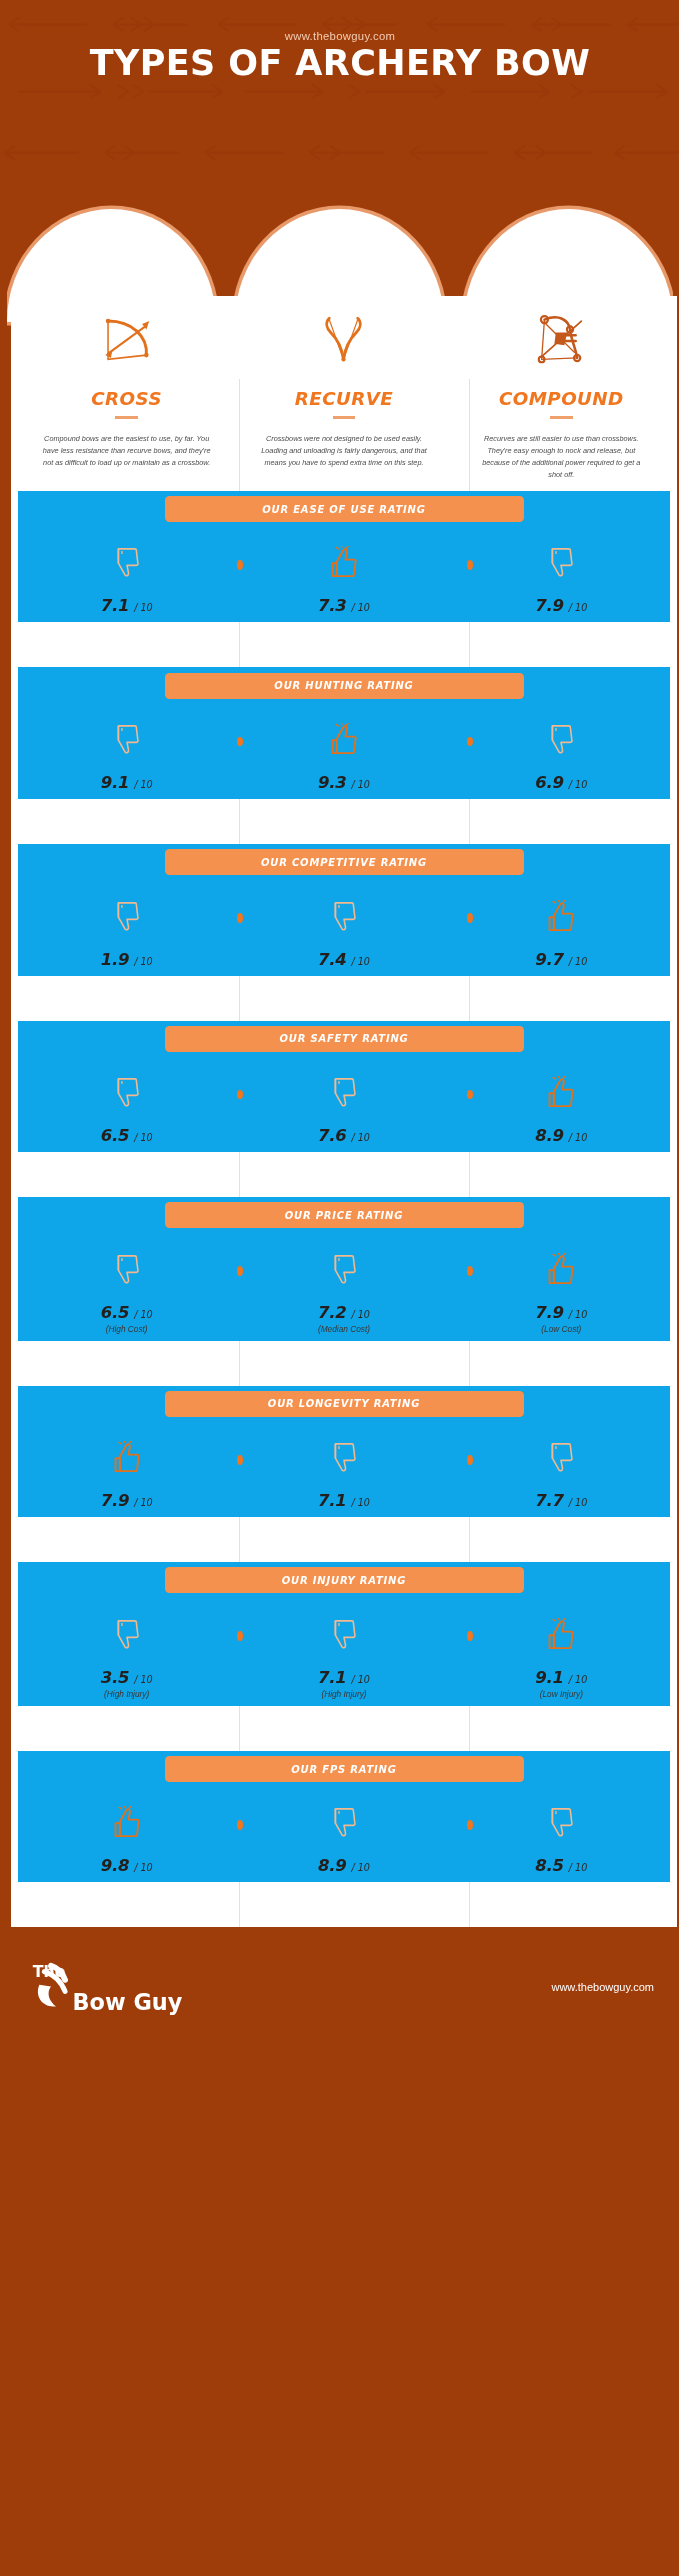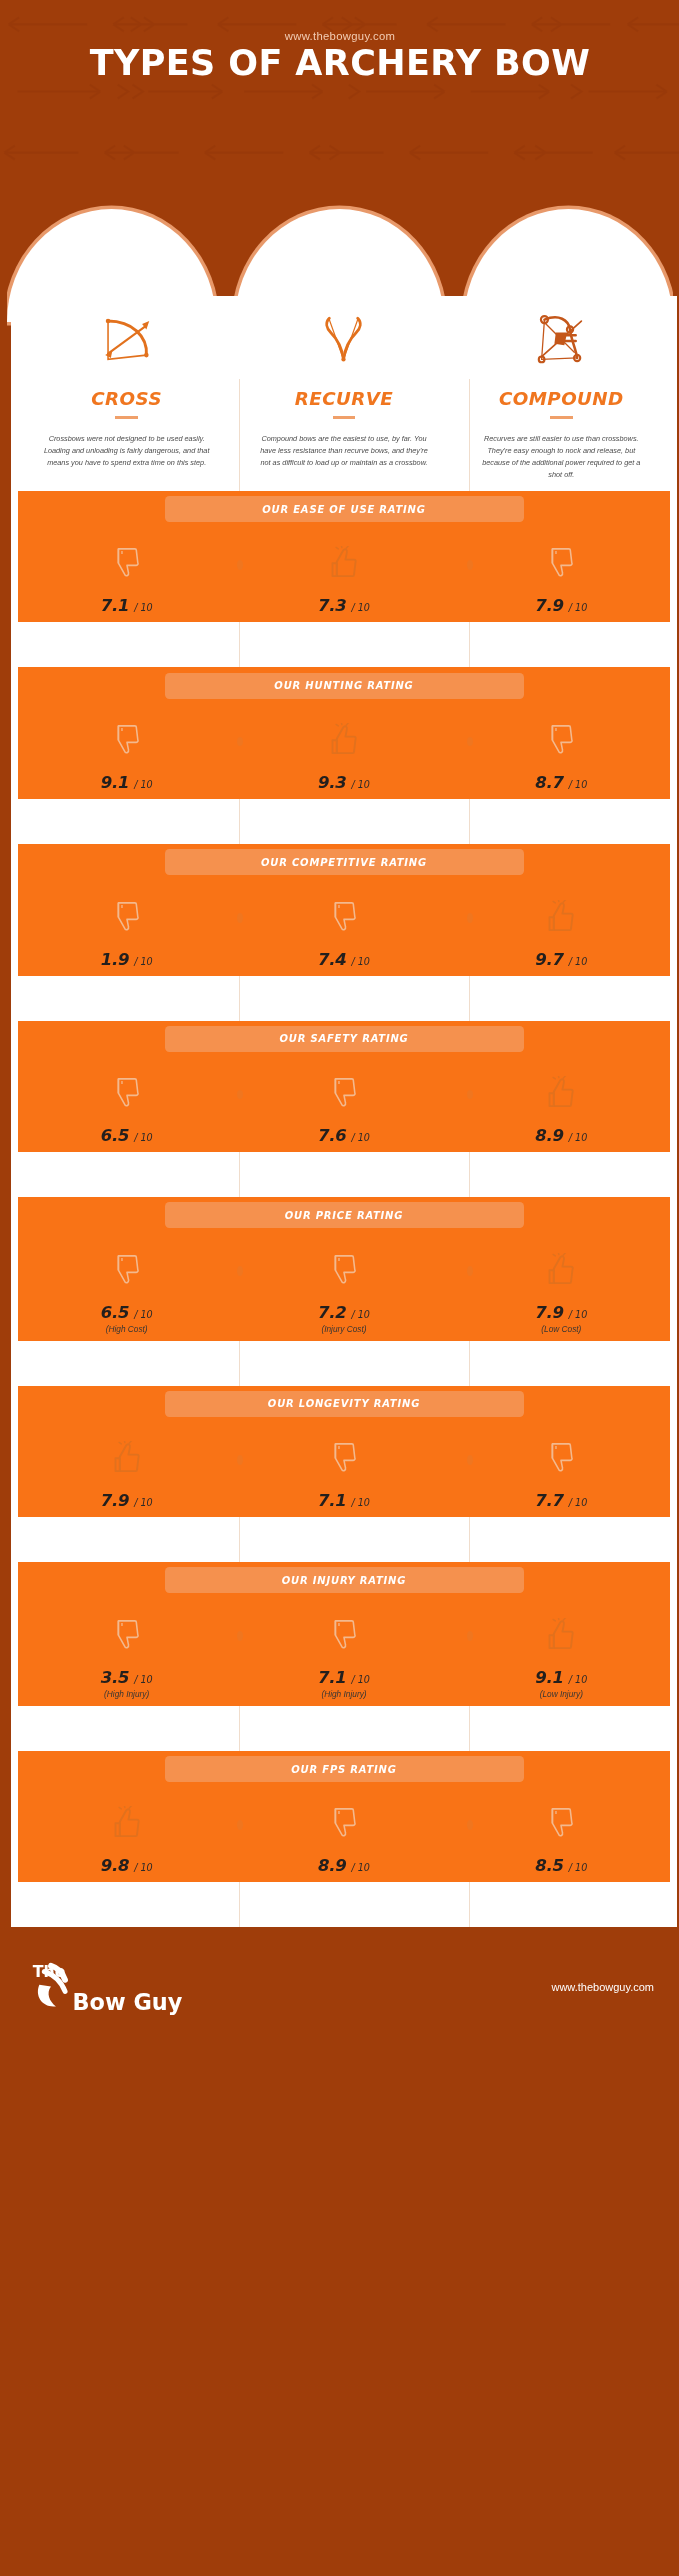--- a/index.html
+++ b/index.html
@@ -75,21 +75,21 @@
 
   
   .divider-lines { position:absolute; top:0; bottom:0; left:0; right:0; pointer-events:none; }
   .vline {
     position:absolute; width:0.9px; background:#f0ddcc; top:0; bottom:0;
   }
   .vline.v1 { left:221px; }
   .vline.v2 { left:451px; }
 
   
-  .rating-block { position:relative; background:#f97316; }
+  .rating-block { position:relative; background:#0ea5e9; }
   .banner-wrap { display:flex; justify-content:center; padding-top:5.2px; }
   .banner {
     background:#f5914e; color:#fff;
     width:359px; height:26px; border-radius:4.4px;
     display:flex; align-items:center; justify-content:center;
     font-size:10px; font-weight:bold; letter-spacing:0.8px;
     font-family:"DejaVu Sans", sans-serif;
   }
   .rating-row { display:flex; position:relative; padding-top:24.4px; padding-bottom:7px; }
   .rating-cell { flex:1; text-align:center; }
@@ -231,24 +231,24 @@
           <div class="title-rule"></div>
         </div>
         <div class="title-cell">
           <div class="col-title">COMPOUND</div>
           <div class="title-rule"></div>
         </div>
       </div>
 
       <div class="desc-row">
         <div class="desc-cell">
+          <div class="desc-text">Compound bows are the easiest to use, by far. You have less resistance than recurve bows, and they're not as difficult to load up or maintain as a crossbow.</div>
+        </div>
+        <div class="desc-cell">
           <div class="desc-text">Crossbows were not designed to be used easily. Loading and unloading is fairly dangerous, and that means you have to spend extra time on this step.</div>
-        </div>
-        <div class="desc-cell">
-          <div class="desc-text">Compound bows are the easiest to use, by far. You have less resistance than recurve bows, and they're not as difficult to load up or maintain as a crossbow.</div>
         </div>
         <div class="desc-cell">
           <div class="desc-text">Recurves are still easier to use than crossbows. They're easy enough to nock and release, but because of the additional power required to get a shot off.</div>
         </div>
       </div>
 
       <div id="ratings-root">
           <div class="rating-block">
             <div class="banner-wrap">
               <div class="banner">OUR EASE OF USE RATING</div>
@@ -300,21 +300,21 @@
                     <path d="M4 42 L4 24 L10 24 L10 42 Z"></path>
                     <path d="M17 2 L16 -2 M23 3 L26 0 M12 4 L9 2" stroke-width="2"></path>
                   </g>
                 </svg><div class="score"><span class="val">9.3</span><span class="den">/ 10</span></div></div>
               <div class="rating-cell"><svg class="thumb-svg" viewBox="0 0 40 46">
                   <g fill="none" stroke="#f3b98e" stroke-width="2.2" stroke-linejoin="round">
                     <path d="M8 4 L8 24 L17 40 C19 43 23 41 22 37 L20 27 L33 27 C35 27 36 25 35 23 L33 6 C33 5 32 4 31 4 Z"></path>
                     <path d="M8 4 L8 24"></path>
                     <path d="M13 7 L13 11" stroke-width="1.8"></path>
                   </g>
-                </svg><div class="score"><span class="val">8.7</span><span class="den">/ 10</span></div></div>
+                </svg><div class="score"><span class="val">6.9</span><span class="den">/ 10</span></div></div>
             </div>
           </div>
           <div class="block-spacer"></div>
           <div class="rating-block">
             <div class="banner-wrap">
               <div class="banner">OUR COMPETITIVE RATING</div>
             </div>
             <div class="rating-row">
               <div class="dot d1"></div>
               <div class="dot d2"></div>
@@ -386,21 +386,21 @@
                     <path d="M8 4 L8 24"></path>
                     <path d="M13 7 L13 11" stroke-width="1.8"></path>
                   </g>
                 </svg><div class="score"><span class="val">6.5</span><span class="den">/ 10</span></div><div class="sublabel">(High Cost)</div></div>
               <div class="rating-cell"><svg class="thumb-svg" viewBox="0 0 40 46">
                   <g fill="none" stroke="#f3b98e" stroke-width="2.2" stroke-linejoin="round">
                     <path d="M8 4 L8 24 L17 40 C19 43 23 41 22 37 L20 27 L33 27 C35 27 36 25 35 23 L33 6 C33 5 32 4 31 4 Z"></path>
                     <path d="M8 4 L8 24"></path>
                     <path d="M13 7 L13 11" stroke-width="1.8"></path>
                   </g>
-                </svg><div class="score"><span class="val">7.2</span><span class="den">/ 10</span></div><div class="sublabel">(Injury Cost)</div></div>
+                </svg><div class="score"><span class="val">7.2</span><span class="den">/ 10</span></div><div class="sublabel">(Median Cost)</div></div>
               <div class="rating-cell"><svg class="thumb-svg" viewBox="0 0 40 46">
                   <g fill="none" stroke="#e2711d" stroke-width="2.6" stroke-linejoin="round" stroke-linecap="round">
                     <path d="M10 42 L10 22 L19 6 C21 3 25 5 24 9 L22 19 L34 19 C36 19 37 21 36 23 L34 40 C34 41 33 42 32 42 Z"></path>
                     <path d="M4 42 L4 24 L10 24 L10 42 Z"></path>
                     <path d="M17 2 L16 -2 M23 3 L26 0 M12 4 L9 2" stroke-width="2"></path>
                   </g>
                 </svg><div class="score"><span class="val">7.9</span><span class="den">/ 10</span></div><div class="sublabel">(Low Cost)</div></div>
             </div>
           </div>
           <div class="block-spacer"></div>

